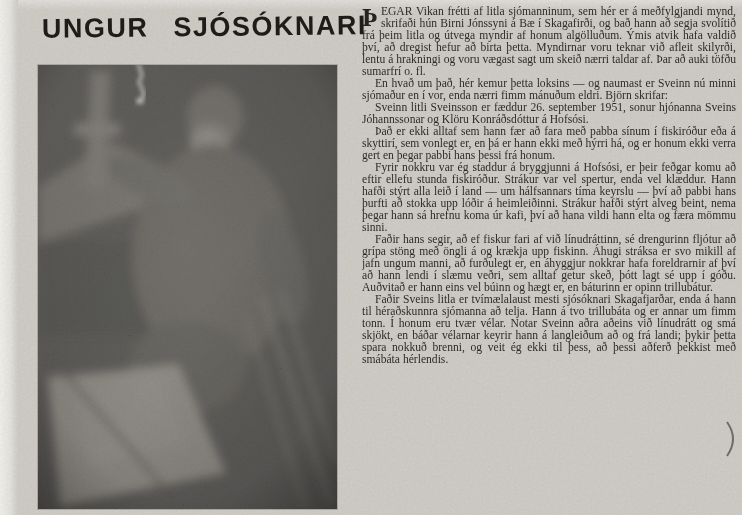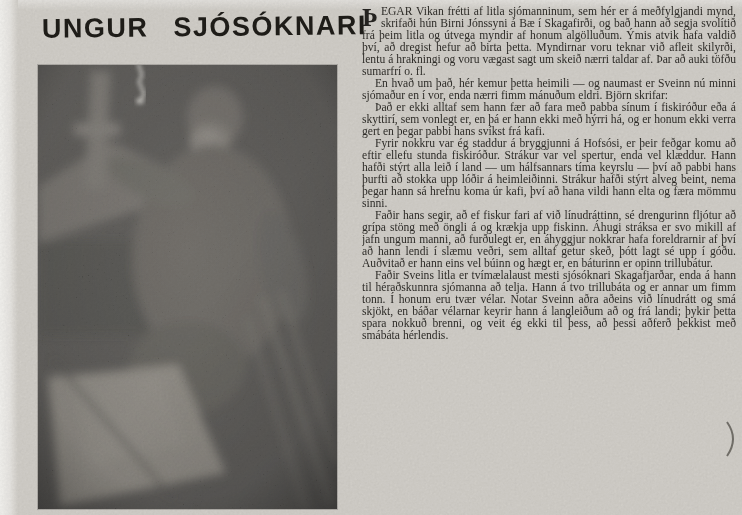--- a/index.html
+++ b/index.html
@@ -129,22 +129,23 @@
       </g>
 
       <rect x="0" y="0" width="299" height="444" fill="url(#expo)"></rect>
       <rect x="0" y="0" width="299" height="444" fill="#888680" filter="url(#grain)" opacity="0.33"></rect>
       <rect x="0" y="0" width="299" height="444" fill="url(#vig)"></rect>
     </svg>
   </div>
 
   <div class="article">
     <p class="first"><span class="dropcap">Þ</span><span>EGAR Vikan frétti af litla sjómanninum, sem hér er á meðfylgjandi mynd, skrifaði hún Birni Jónssyni á Bæ í Skagafirði, og bað hann að segja svolítið frá þeim litla og útvega myndir af honum algölluðum. Ýmis atvik hafa valdið því, að dregist hefur að birta þetta. Myndirnar voru teknar við afleit skilyrði, lentu á hrakningi og voru vægast sagt um skeið nærri taldar af. Þar að auki töfðu sumarfrí o. fl.</span></p>
-    <p>En hvað um það, hér kemur þetta heimili — og naumast er Sveinn nú minni sjómaður en í vor, enda nærri fimm mánuðum eldri. Björn skrifar:</p>
-    <p>Það er ekki alltaf sem hann fær að fara með pabba sínum í fiskiróður eða á skyttirí, sem vonlegt er, en þá er hann ekki með hýrri há, og er honum ekki verra gert en þegar pabbi hans svíkst frá kafi.</p>
+    <p>En hvað um það, hér kemur þetta loksins — og naumast er Sveinn nú minni sjómaður en í vor, enda nærri fimm mánuðum eldri. Björn skrifar:</p>
+    <p>Sveinn litli Sveinsson er fæddur 26. september 1951, sonur hjónanna Sveins Jóhannssonar og Klöru Konráðsdóttur á Hofsósi.</p>
+    <p>Það er ekki alltaf sem hann fær að fara með pabba sínum í fiskiróður eða á skyttirí, sem vonlegt er, en þá er hann ekki með hýrri há, og er honum ekki verra gert en þegar pabbi hans þessi frá honum.</p>
     <p>Fyrir nokkru var ég staddur á bryggjunni á Hofsósi, er þeir feðgar komu að eftir ellefu stunda fiskiróður. Strákur var vel spertur, enda vel klæddur. Hann hafði stýrt alla leið í land — um hálfsannars tíma keyrslu — því að pabbi hans þurfti að stokka upp lóðir á heimleiðinni. Strákur hafði stýrt alveg beint, nema þegar hann sá hrefnu koma úr kafi, því að hana vildi hann elta og færa mömmu sinni.</p>
     <p>Faðir hans segir, að ef fiskur fari af við línudráttinn, sé drengurinn fljótur að grípa stöng með öngli á og krækja upp fiskinn. Áhugi stráksa er svo mikill af jafn ungum manni, að furðulegt er, en áhyggjur nokkrar hafa foreldrarnir af því að hann lendi í slæmu veðri, sem alltaf getur skeð, þótt lagt sé upp í góðu. Auðvitað er hann eins vel búinn og hægt er, en báturinn er opinn trillubátur.</p>
     <p>Faðir Sveins litla er tvímælalaust mesti sjósóknari Skagafjarðar, enda á hann til héraðskunnra sjómanna að telja. Hann á tvo trillubáta og er annar um fimm tonn. Í honum eru tvær vélar. Notar Sveinn aðra aðeins við línudrátt og smá skjökt, en báðar vélarnar keyrir hann á langleiðum að og frá landi; þykir þetta spara nokkuð brenni, og veit ég ekki til þess, að þessi aðferð þekkist með smábáta hérlendis.</p>
   </div>
 
   <svg class="pen-mark" width="16" height="38" viewBox="0 0 16 38" aria-hidden="true">
     <path d="M3,2 Q15,19 3,36" stroke="#55524c" stroke-width="2" fill="none"></path>
   </svg>
 
   <svg class="paper-noise" width="742" height="515" aria-hidden="true">

